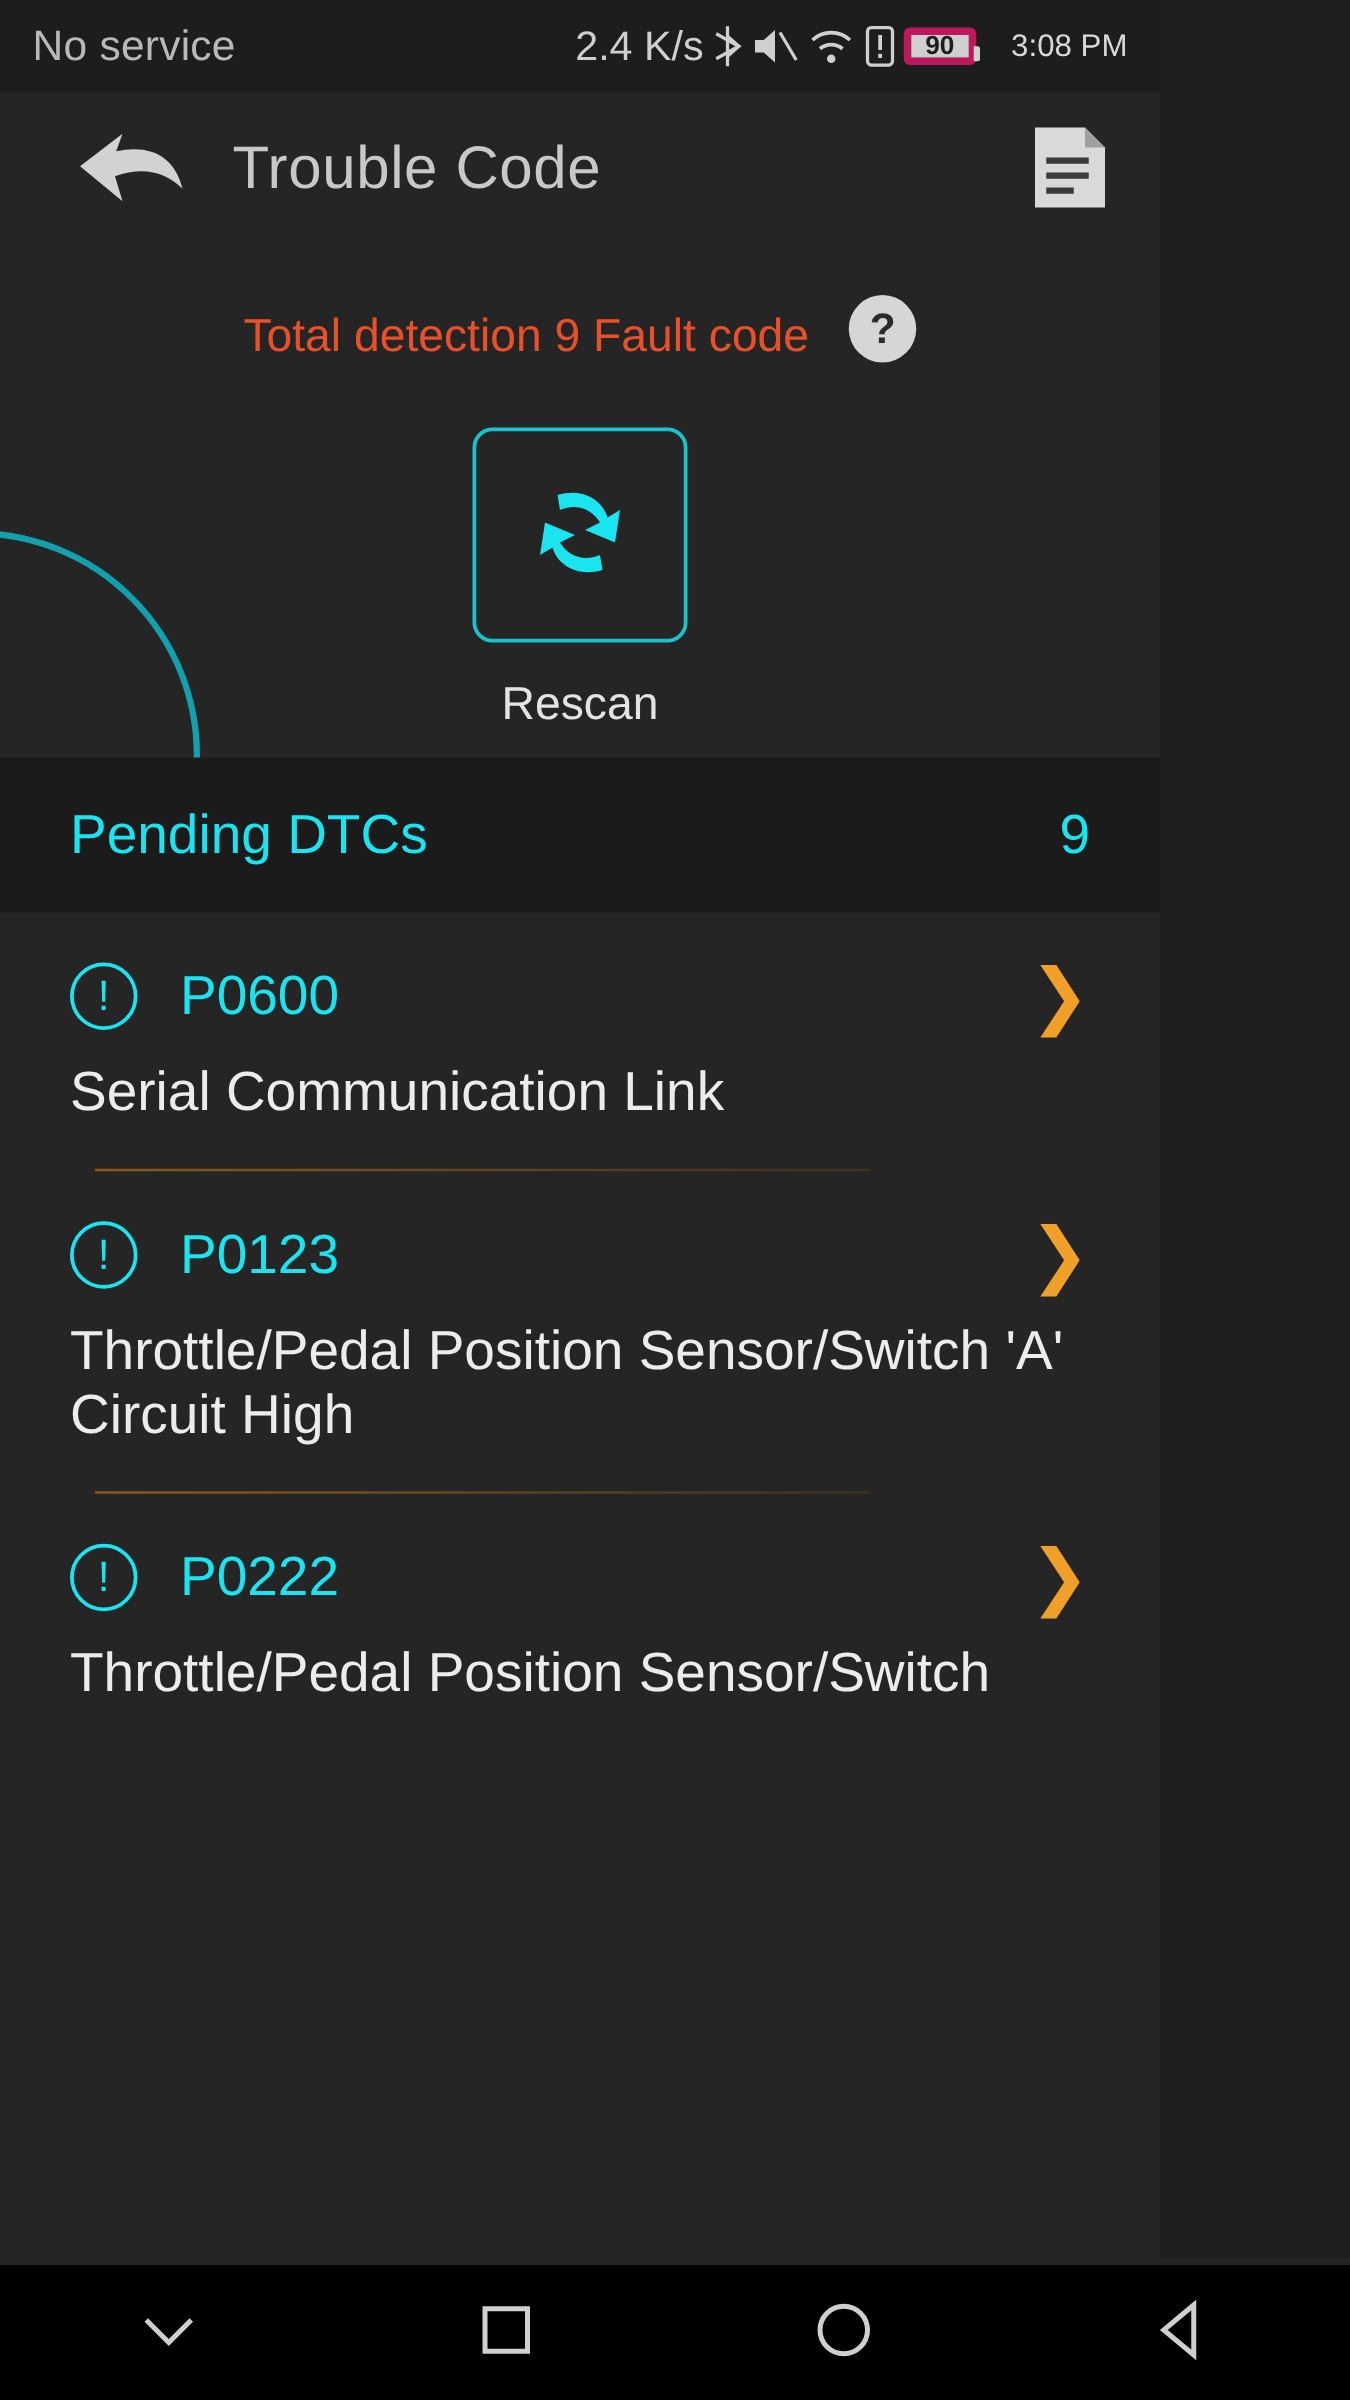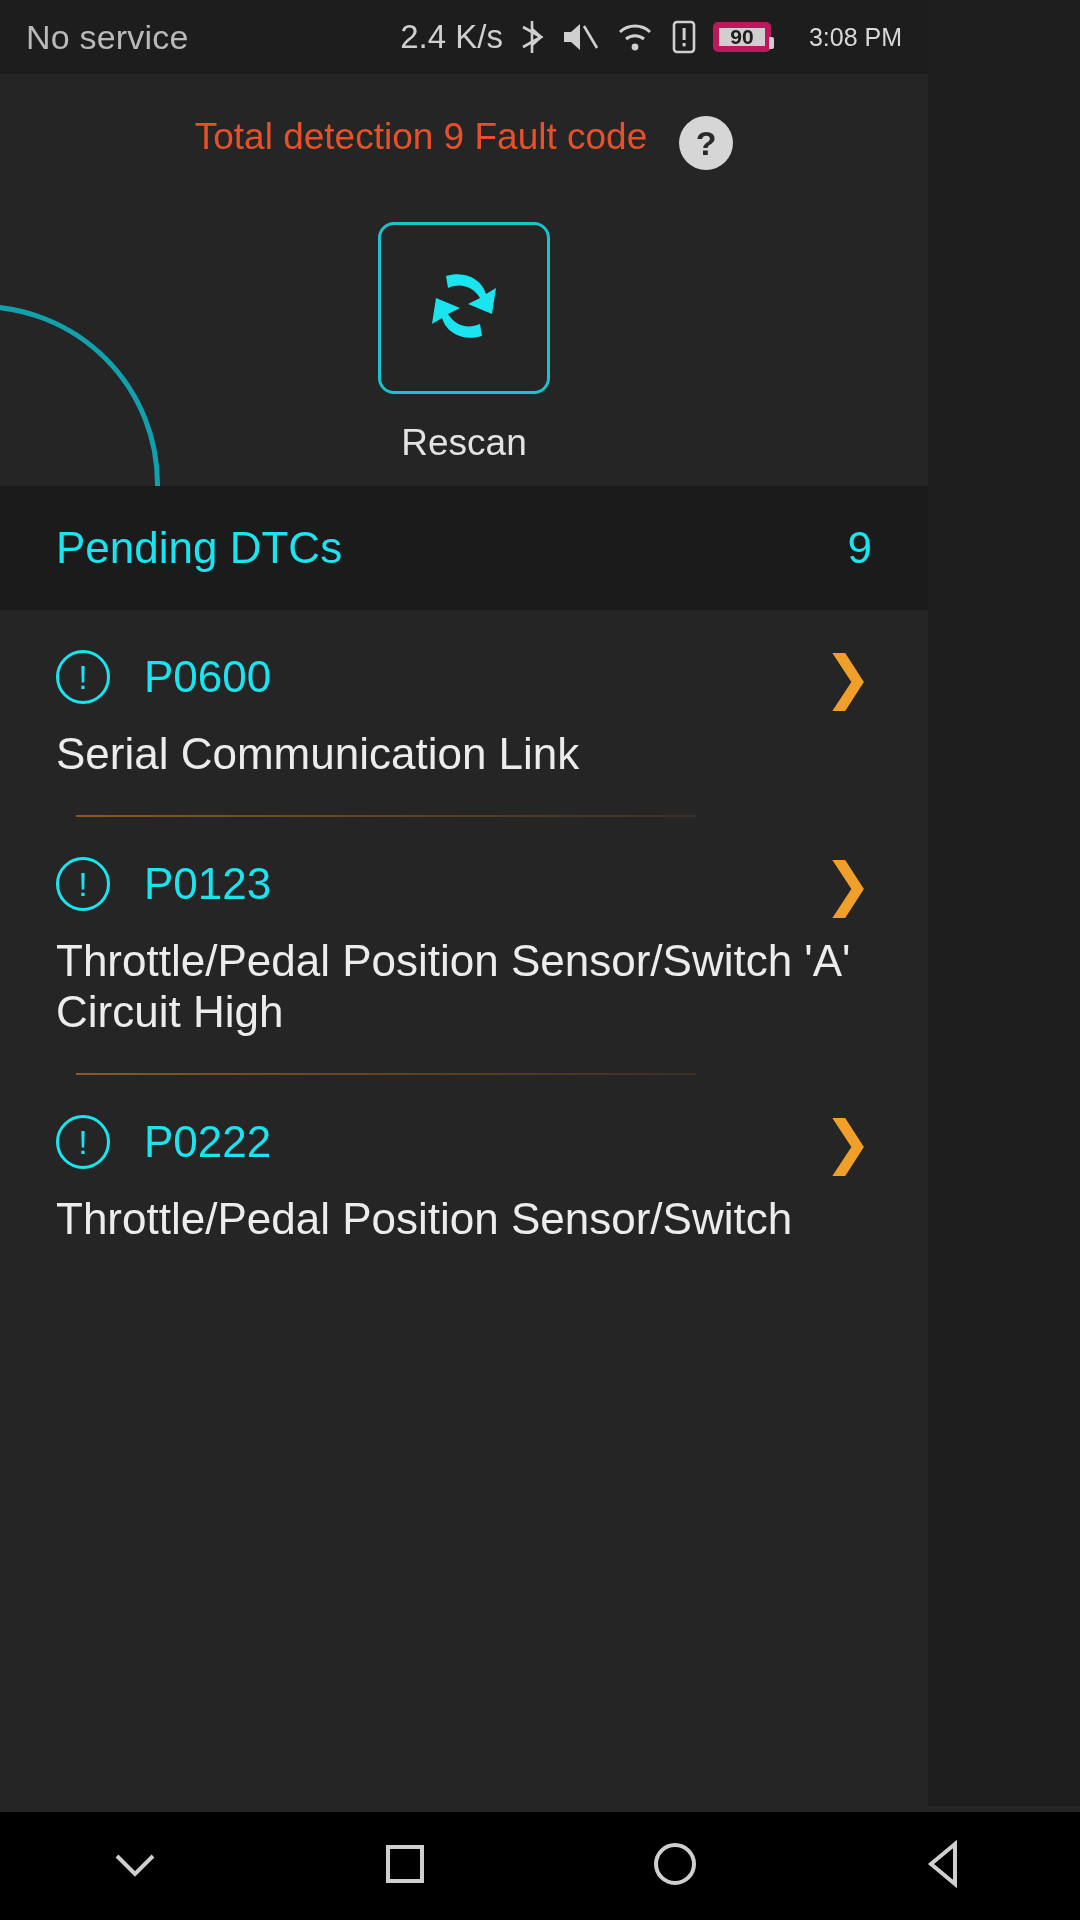--- a/index.html
+++ b/index.html
@@ -28,21 +28,21 @@
   }
   .statusbar .carrier {
     font-size: 34px;
     color: #b9b9b9;
     letter-spacing: 0.2px;
   }
   .statusbar .sb-right {
     margin-left: auto;
     display: flex;
     align-items: center;
-    gap: 16px;
+    gap: 6px;
   }
   .sb-speed { font-size: 33px; color: #cfcfcf; }
   .sb-ico { display: inline-flex; align-items: center; justify-content: center; }
   .sb-time { font-size: 25px; color: #d8d8d8; margin-left: 22px; }
   .batt {
     width: 58px; height: 30px;
     border: 6px solid #be185d;
     border-radius: 5px;
     position: relative;
     display: flex; align-items: center; justify-content: center;
@@ -92,21 +92,21 @@
     left: -200px;
     top: 230px;
     width: 360px;
     height: 360px;
     border: 5px solid #0fb6c4;
     border-radius: 50%;
     opacity: 0.85;
   }
   .detect-row {
     display: flex;
-    align-items: flex-start;
+    align-items: flex-end;
     justify-content: center;
     gap: 32px;
     padding-top: 42px;
   }
   .detect-text { font-size: 37px; color: #e8502a; }
   .help-circle {
     width: 54px; height: 54px;
     border-radius: 50%;
     background: #d6d6d6;
     color: #2a2a2a;
@@ -257,20 +257,39 @@
       </span>
 
       <div class="batt">
         <span>90</span>
       </div>
 
       <div class="sb-time">3:08 PM</div>
     </div>
   </div>
 
+  <div class="titlebar">
+    <div class="back-arrow">
+      <svg width="90" height="70" viewBox="0 0 90 70">
+        <path d="M38 8 L4 34 L38 62 L32 42 C54 34 72 38 86 52 C80 26 60 16 33 22 Z" fill="#d2d2d2"></path>
+      </svg>
+    </div>
+    <div class="page-title">Trouble Code</div>
+    <div class="report-btn">
+      <svg width="64" height="72" viewBox="0 0 64 72">
+        <path d="M4 4 H44 L60 20 V68 H4 Z" fill="#d9d9d9"></path>
+        <path d="M44 4 L44 20 L60 20 Z" fill="#9f9f9f"></path>
+        <g fill="#3a3a3a">
+          <rect x="13" y="28" width="34" height="5"></rect>
+          <rect x="13" y="40" width="34" height="5"></rect>
+          <rect x="13" y="52" width="22" height="5"></rect>
+        </g>
+      </svg>
+    </div>
+  </div>
 
   <div class="toppanel">
     <div class="arc"></div>
 
     <div class="detect-row">
       <div class="detect-text">Total detection 9 Fault code</div>
       <div class="help-circle">?</div>
     </div>
 
     <div class="actions">

